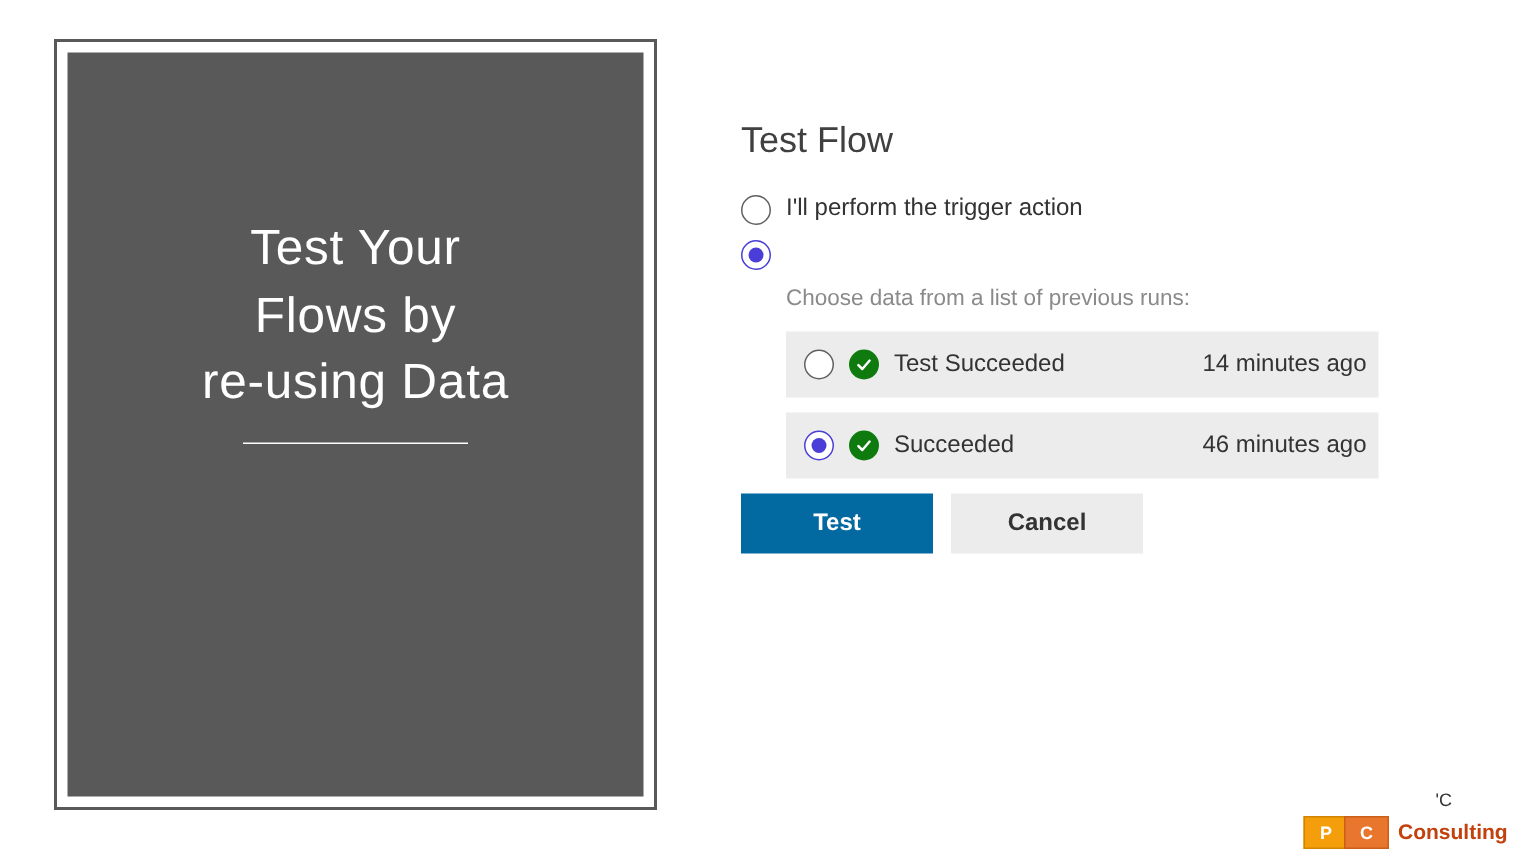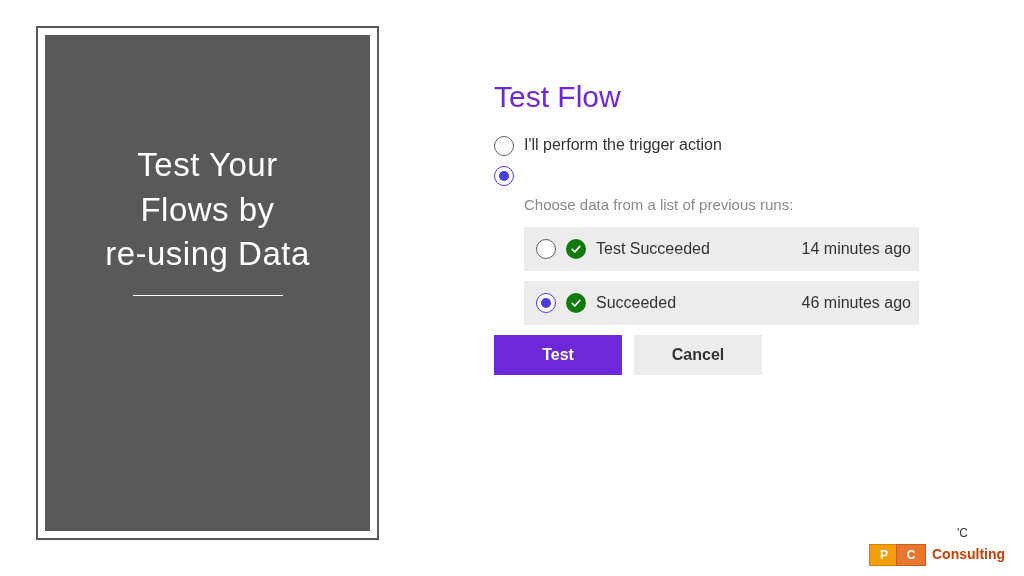--- a/index.html
+++ b/index.html
@@ -12,21 +12,21 @@
       height: 576px;
       background: #ffffff;
       font-family: "Segoe UI", Arial, sans-serif;
       position: relative;
       overflow: hidden;
     }
     .left-panel {
       position: absolute;
       left: 38px;
       top: 28px;
-      width: 339px;
+      width: 398px;
       height: 510px;
       background: #595959;
       border: 7px solid #ffffff;
       outline: 2px solid #595959;
       display: flex;
       flex-direction: column;
       align-items: center;
       padding-top: 108px;
     }
     .left-title {
@@ -43,23 +43,23 @@
       background: #ffffff;
       margin-top: 18px;
     }
     .right-panel {
       position: absolute;
       left: 494px;
       top: 80px;
       width: 430px;
     }
     .panel-title {
-      font-size: 30px;
+      font-size: 24px;
       font-weight: 300;
-      color: #6d28d9;
+      color: #404040;
       margin-bottom: 22px;
     }
     .options {
       margin-bottom: 14px;
     }
     .option-row {
       display: flex;
       align-items: flex-start;
       margin-bottom: 10px;
     }
@@ -164,21 +164,21 @@
       height: 40px;
       font-size: 16px;
       border: none;
       cursor: pointer;
       display: flex;
       align-items: center;
       justify-content: center;
       font-weight: bold;
     }
     .btn-primary {
-      background: #6d28d9;
+      background: #0369a1;
       color: #ffffff;
       font-weight: 600;
     }
     .btn-secondary {
       background: #ececec;
       color: #333333;
     }
     .logo-area {
       position: absolute;
       right: 0;

